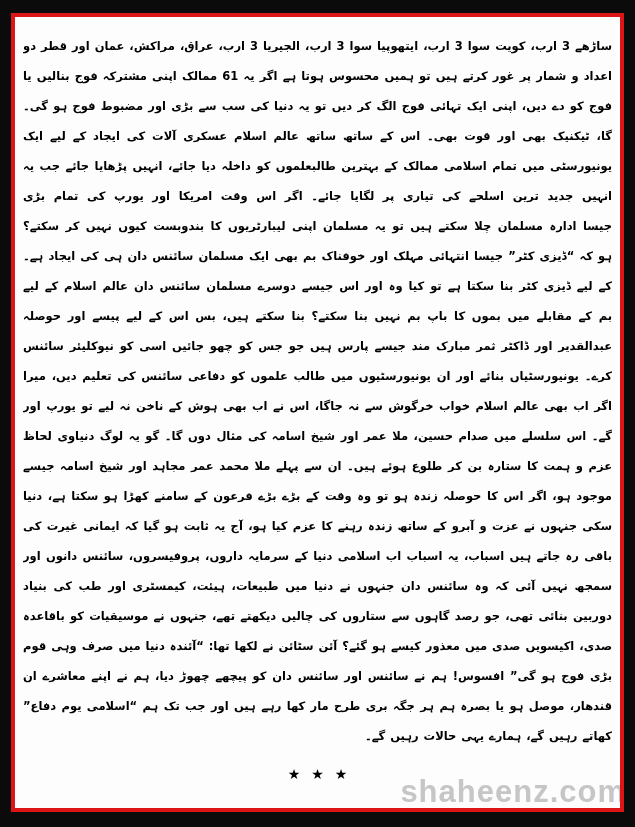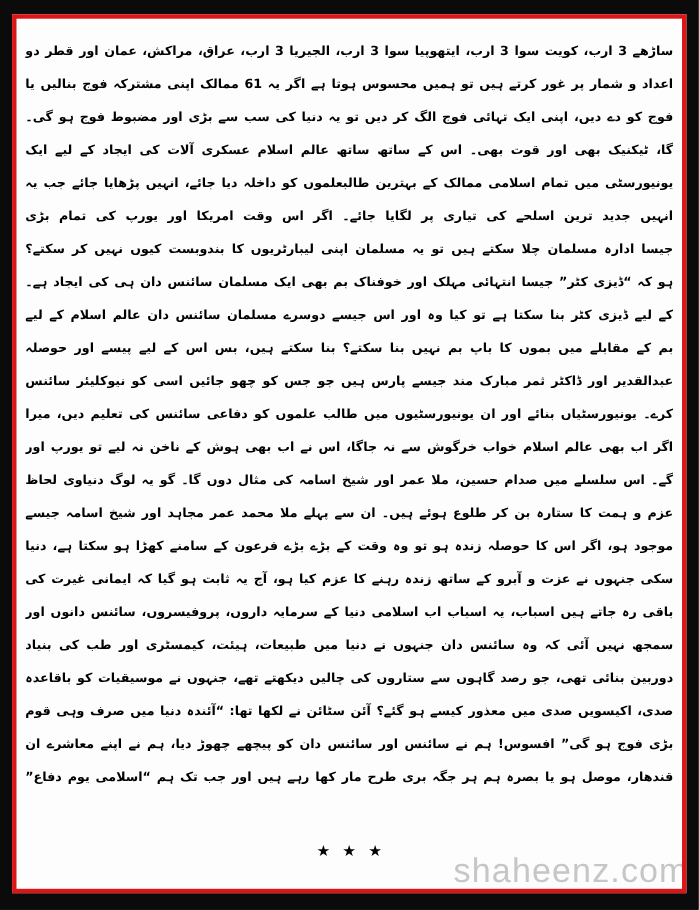--- a/index.html
+++ b/index.html
@@ -56,21 +56,21 @@
     letter-spacing: 11px;
     text-indent: 11px;
     line-height: 18px;
   }
   .watermark {
     position: absolute;
     bottom: 1px;
     right: -6px;
     font-family: "Liberation Sans", sans-serif;
     font-size: 31px;
-    font-weight: 400;
+    font-weight: 700;
     color: #c6c6c6;
     letter-spacing: 1px;
     line-height: 1;
     direction: ltr;
   }
 </style>
 </head>
 <body>
 
 <div class="canvas">
@@ -94,20 +94,21 @@
         <div class="text-line">گے۔ اس سلسلے میں صدام حسین، ملا عمر اور شیخ اسامہ کی مثال دوں گا۔ گو یہ لوگ دنیاوی لحاظ سے جنگ ہار چکے ہیں لیکن اگر ہم دیکھیں تو صدام حسین</div>
         <div class="text-line">عزم و ہمت کا ستارہ بن کر طلوع ہوئے ہیں۔ ان سے پہلے ملا محمد عمر مجاہد اور شیخ اسامہ جیسے عظیم لوگوں نے دنیا پر ثابت کر دیا کہ اگر انسان کے اندر عزم</div>
         <div class="text-line">موجود ہو، اگر اس کا حوصلہ زندہ ہو تو وہ وقت کے بڑے بڑے فرعون کے سامنے کھڑا ہو سکتا ہے، دنیا آج تک لوگوں کے ان گروہوں کو فتح نہیں کر</div>
         <div class="text-line">سکی جنہوں نے عزت و آبرو کے ساتھ زندہ رہنے کا عزم کیا ہو، آج یہ ثابت ہو گیا کہ ایمانی غیرت کی طاقت دنیا کی تمام طاقتوں سے بلند تر ہوتی ہے</div>
         <div class="text-line">باقی رہ جاتے ہیں اسباب، یہ اسباب اب اسلامی دنیا کے سرمایہ داروں، پروفیسروں، سائنس دانوں اور عالموں نے پیدا کرنے ہیں۔ مجھے آج تک</div>
         <div class="text-line">سمجھ نہیں آئی کہ وہ سائنس دان جنہوں نے دنیا میں طبیعات، ہیئت، کیمسٹری اور طب کی بنیاد رکھی تھی، جو دنیا میں علوم و فنون کے بانی تھے، جنہوں نے</div>
         <div class="text-line">دوربین بنائی تھی، جو رصد گاہوں سے ستاروں کی چالیں دیکھتے تھے، جنہوں نے موسیقیات کو باقاعدہ سائنس کی شکل دی۔ وہ مسلم سائنس دان بیسویں</div>
         <div class="text-line">صدی، اکیسویں صدی میں معذور کیسے ہو گئے؟ آئن سٹائن نے لکھا تھا: “آئندہ دنیا میں صرف وہی قوم زندہ رہے گی جس کے پاس سائنس دانوں کی</div>
         <div class="text-line">بڑی فوج ہو گی” افسوس! ہم نے سائنس اور سائنس دان کو پیچھے چھوڑ دیا، ہم نے اپنے معاشرے ان لوگوں سے خالی کر دیے، لہٰذا آج تورا بورا ہو یا</div>
         <div class="text-line">قندھار، موصل ہو یا بصرہ ہم ہر جگہ بری طرح مار کھا رہے ہیں اور جب تک ہم “اسلامی یوم دفاع” تک نہیں آتے ہم پوری دنیا میں اسی طرح مار</div>
+        <div class="text-line last-line">کھاتے رہیں گے، ہمارے یہی حالات رہیں گے۔</div>
       </div>
 
     <div class="stars-row">★★★</div>
 
     <div class="watermark">shaheenz.com</div>
 
   </div>
 </div>
 
 </body></html>

